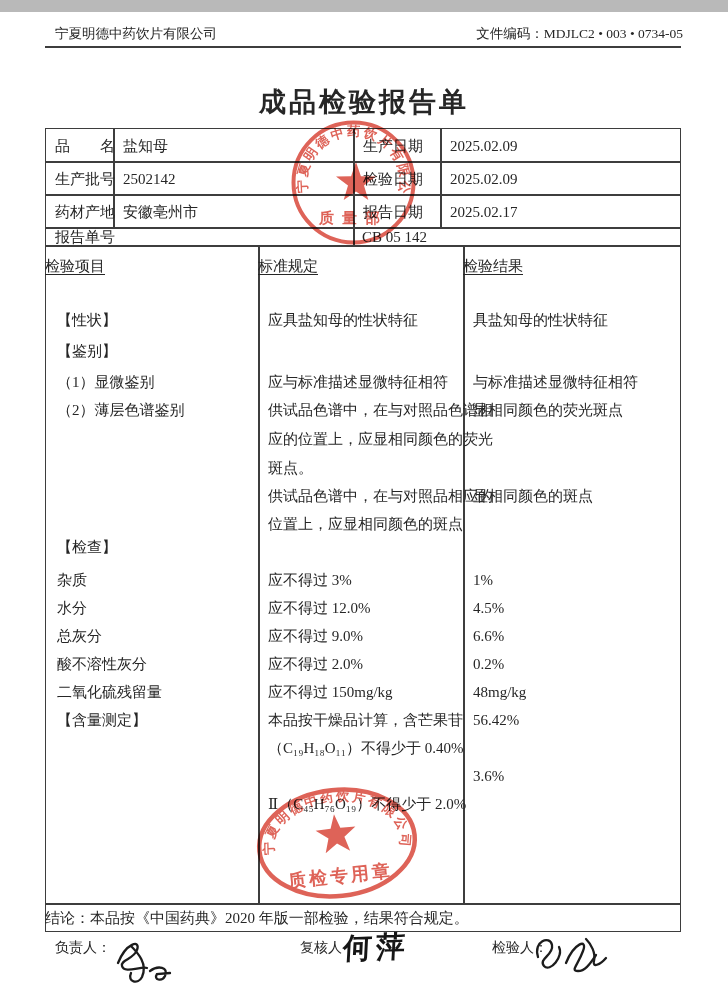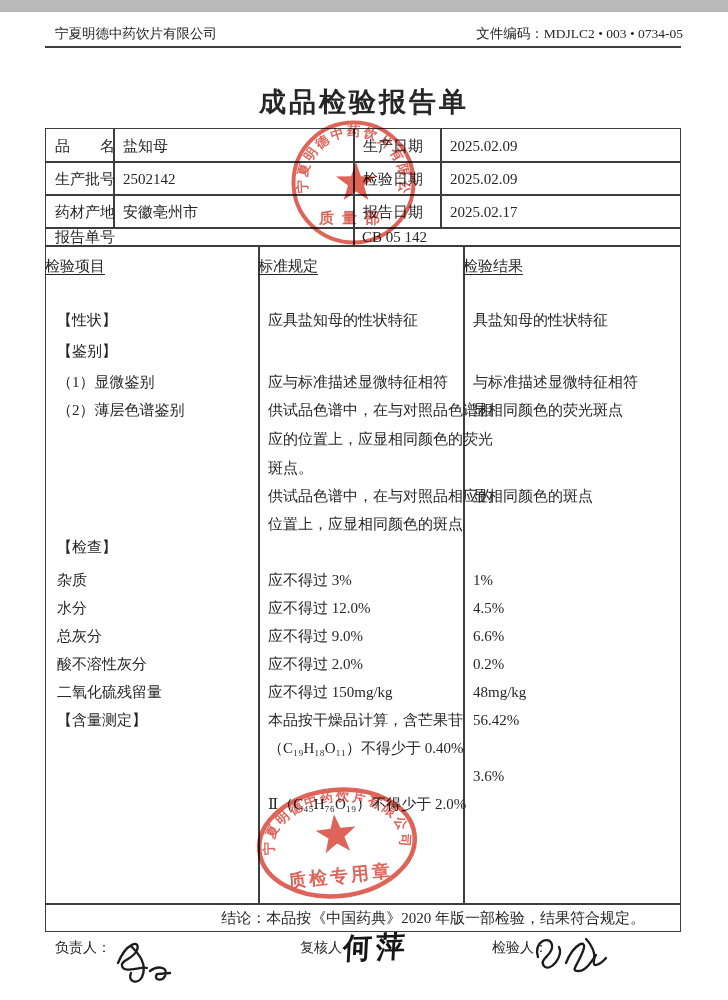--- a/index.html
+++ b/index.html
@@ -99,21 +99,21 @@
   <div class="t" style="left:473px;top:486px">显相同颜色的斑点</div>
   <div class="t" style="left:473px;top:570px">1%</div>
   <div class="t" style="left:473px;top:598px">4.5%</div>
   <div class="t" style="left:473px;top:626px">6.6%</div>
   <div class="t" style="left:473px;top:654px">0.2%</div>
   <div class="t" style="left:473px;top:682px">48mg/kg</div>
   <div class="t" style="left:473px;top:710px">56.42%</div>
   <div class="t" style="left:473px;top:766px">3.6%</div>
 
   <div class="box" style="left:45px;top:904px;width:636px;height:28px"></div>
-  <div class="t" style="left:45px;top:908px;width:600px;text-align:right">结论：本品按《中国药典》2020 年版一部检验，结果符合规定。</div>
+  <div class="t" style="left:45px;top:908px;width:600px;text-align:left">结论：本品按《中国药典》2020 年版一部检验，结果符合规定。</div>
 
   <div class="t" style="left:55px;top:938px;font-size:14px">负责人：</div>
   <div class="t" style="left:300px;top:938px;font-size:14px">复核人：</div>
   <div class="t" style="left:492px;top:938px;font-size:14px">检验人：</div>
 
   <svg class="sig" style="left:108px;top:933px" width="72" height="58" viewBox="0 0 72 58">
     <g fill="none" stroke="#1c1c1c" stroke-width="2.3" stroke-linecap="round">
       <path d="M10,30 C18,10 33,6 29,17 C26,26 12,27 14,33 C16,41 33,33 39,35"></path>
       <path d="M23,13 C30,20 40,31 34,44 C30,52 19,49 23,40"></path>
       <path d="M42,38 C50,32 61,34 57,43 C54,49 45,47 49,41 L62,40"></path>

